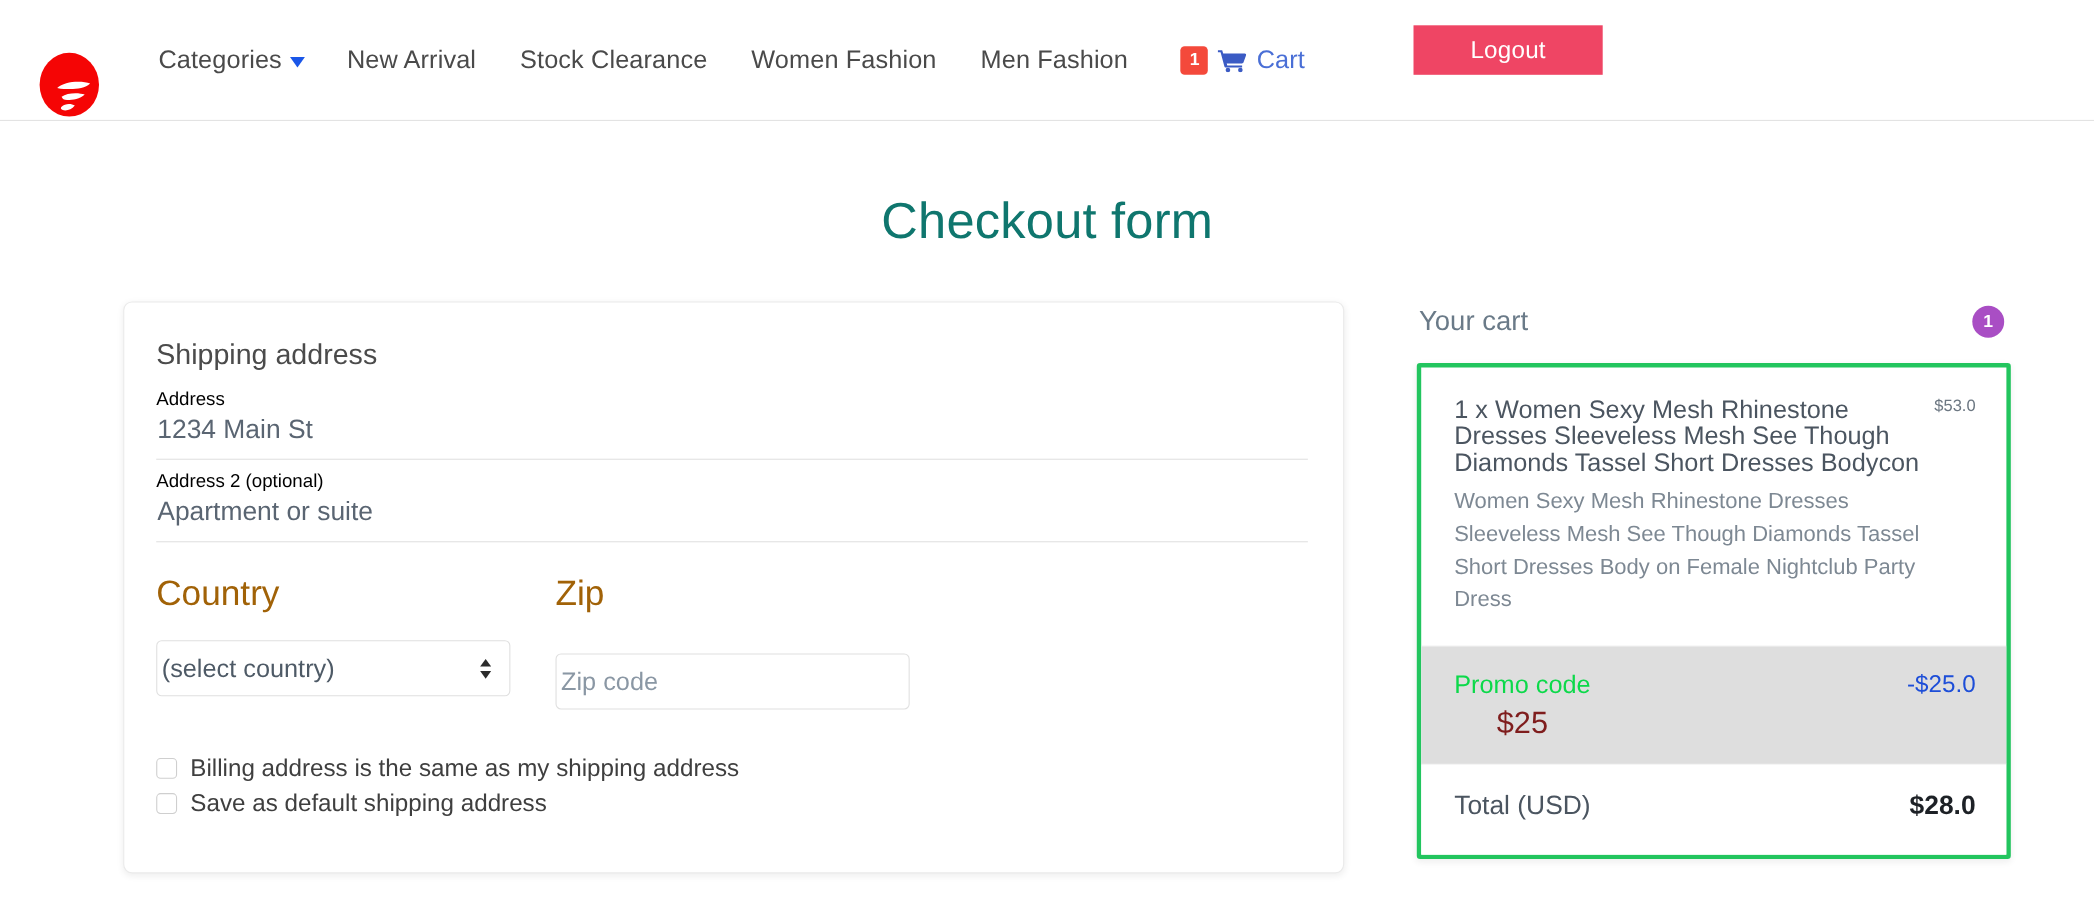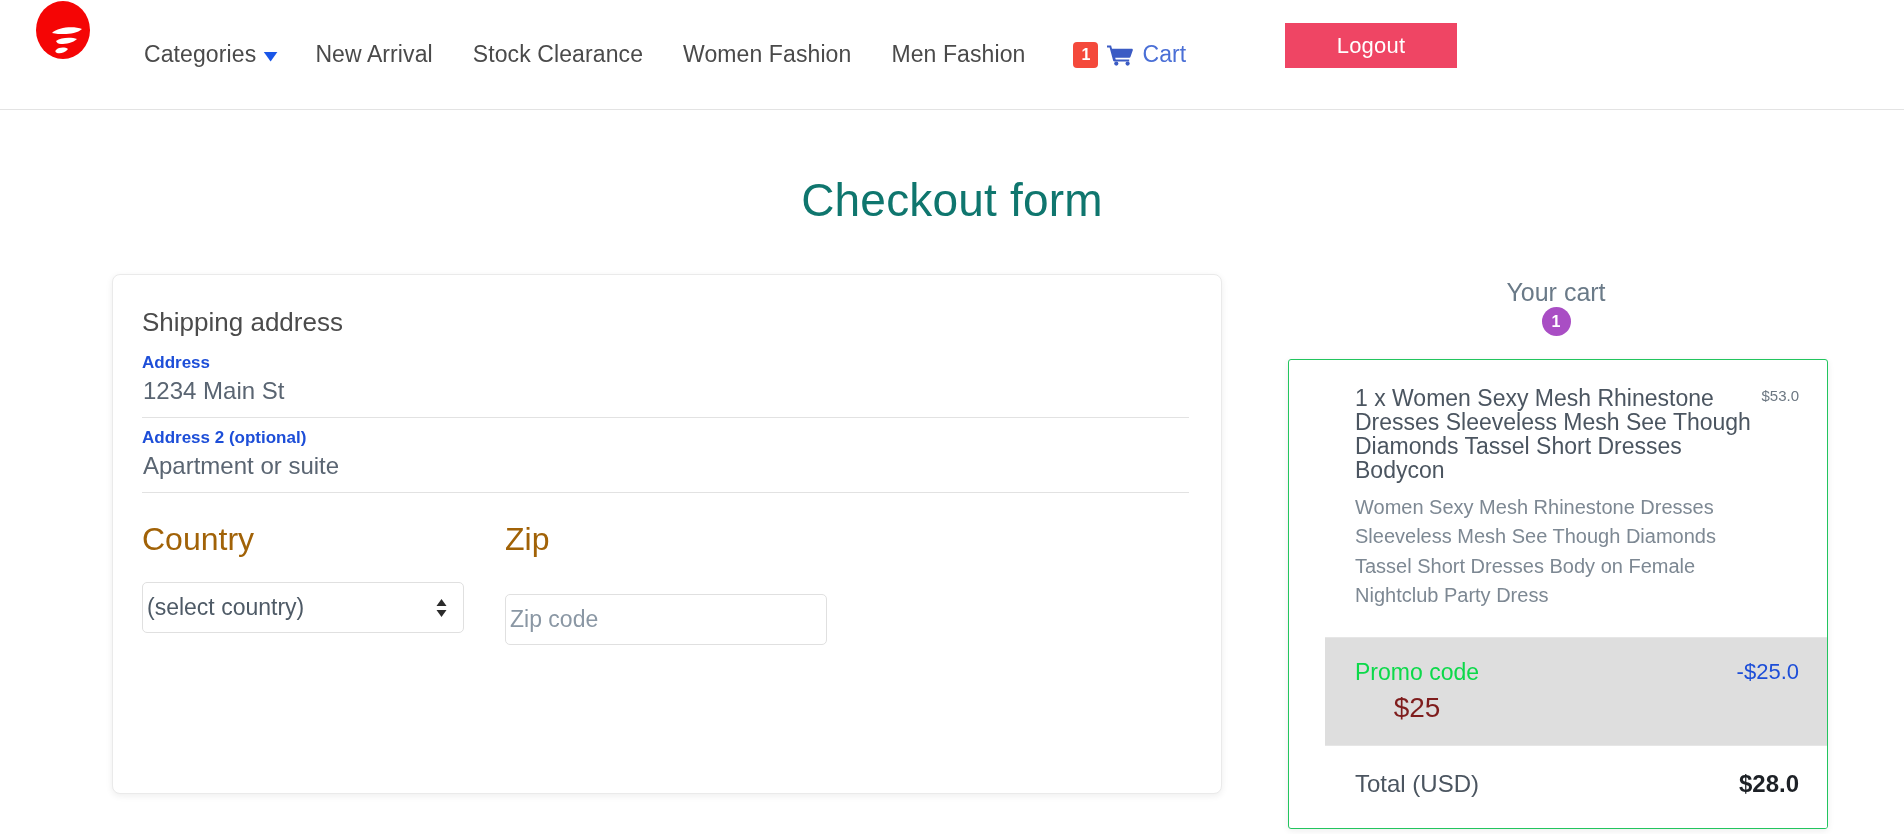--- a/index.html
+++ b/index.html
@@ -9,21 +9,21 @@
     font-family: "Liberation Sans", sans-serif;
     overflow: hidden;
   }
 
   
   .site-header {
     height: 110px;
     background: #ffffff;
     border-bottom: 1px solid #e3e3e3;
     display: flex;
-    align-items: flex-start;
+    align-items: flex-end;
     padding: 0 0 0 34px;
     position: relative;
   }
   .logo {
     width: 58px; height: 62px;
     flex: 0 0 auto;
     margin-right: 40px;
     display: block;
   }
   .nav {
@@ -120,24 +120,23 @@
   }
   .section-heading {
     font-size: 26px;
     color: #4b4b4b;
     font-weight: 400;
     margin-bottom: 15px;
   }
   .field { margin-bottom: 10px; }
   .field-label {
     font-size: 17px;
-    color: #1d4ed8;
+    color: #000000;
     display: block;
     margin-bottom: 4px;
-    font-weight: bold;
   }
   .line-input {
     width: 100%;
     border: none;
     border-bottom: 1px solid #e2e2e2;
     font-size: 24px;
     color: #5a6572;
     font-family: "Liberation Sans", sans-serif;
     padding: 0 0 12px 1px;
     outline: none;
@@ -207,43 +206,41 @@
   }
 
   
   .cart-col { flex: 0 0 540px; padding-top: 4px; }
   .cart-head {
     display: flex;
     align-items: center;
     justify-content: space-between;
     padding: 0 6px 0 2px;
     margin-bottom: 23px;
-    flex-direction: column;
   }
   .cart-head-title {
     font-size: 25px;
     color: #6a7a88;
     font-weight: 400;
   }
   .cart-count {
     background: #a94ec4;
     color: #fff;
     border-radius: 50%;
     width: 29px; height: 29px;
     font-size: 16px;
     font-weight: 700;
     display: flex; align-items: center; justify-content: center;
   }
   .cart-list {
-    border: 1px solid #22c55e;
+    border: 4px solid #22c55e;
     border-radius: 3px;
     box-shadow: 0 2px 7px rgba(0,0,0,.07);
     background: #fff;
     overflow: hidden;
-    padding-left: 36px;
   }
   .cart-item {
     padding: 26px 28px 26px 30px;
     border-bottom: 1px solid #e6e6e6;
     display: flex;
     justify-content: space-between;
     align-items: flex-start;
     gap: 2px;
   }
   .cart-item-main { flex: 1 1 auto; }
@@ -374,20 +371,30 @@
           </svg>
         </div>
       </div>
 
       <div class="col-zip">
         <label class="block-label">Zip</label>
         <input class="box-input" type="text" placeholder="Zip code" style="">
       </div>
     </div>
 
+    <div class="checks">
+      <div class="check-row">
+        <span class="cbox"></span>
+        <span class="check-label">Billing address is the same as my shipping address</span>
+      </div>
+      <div class="check-row">
+        <span class="cbox"></span>
+        <span class="check-label">Save as default shipping address</span>
+      </div>
+    </div>
   </section>
 
   <aside class="cart-col">
     <div class="cart-head">
       <span class="cart-head-title">Your cart</span>
       <span class="cart-count">1</span>
     </div>
 
     <div class="cart-list">
 

